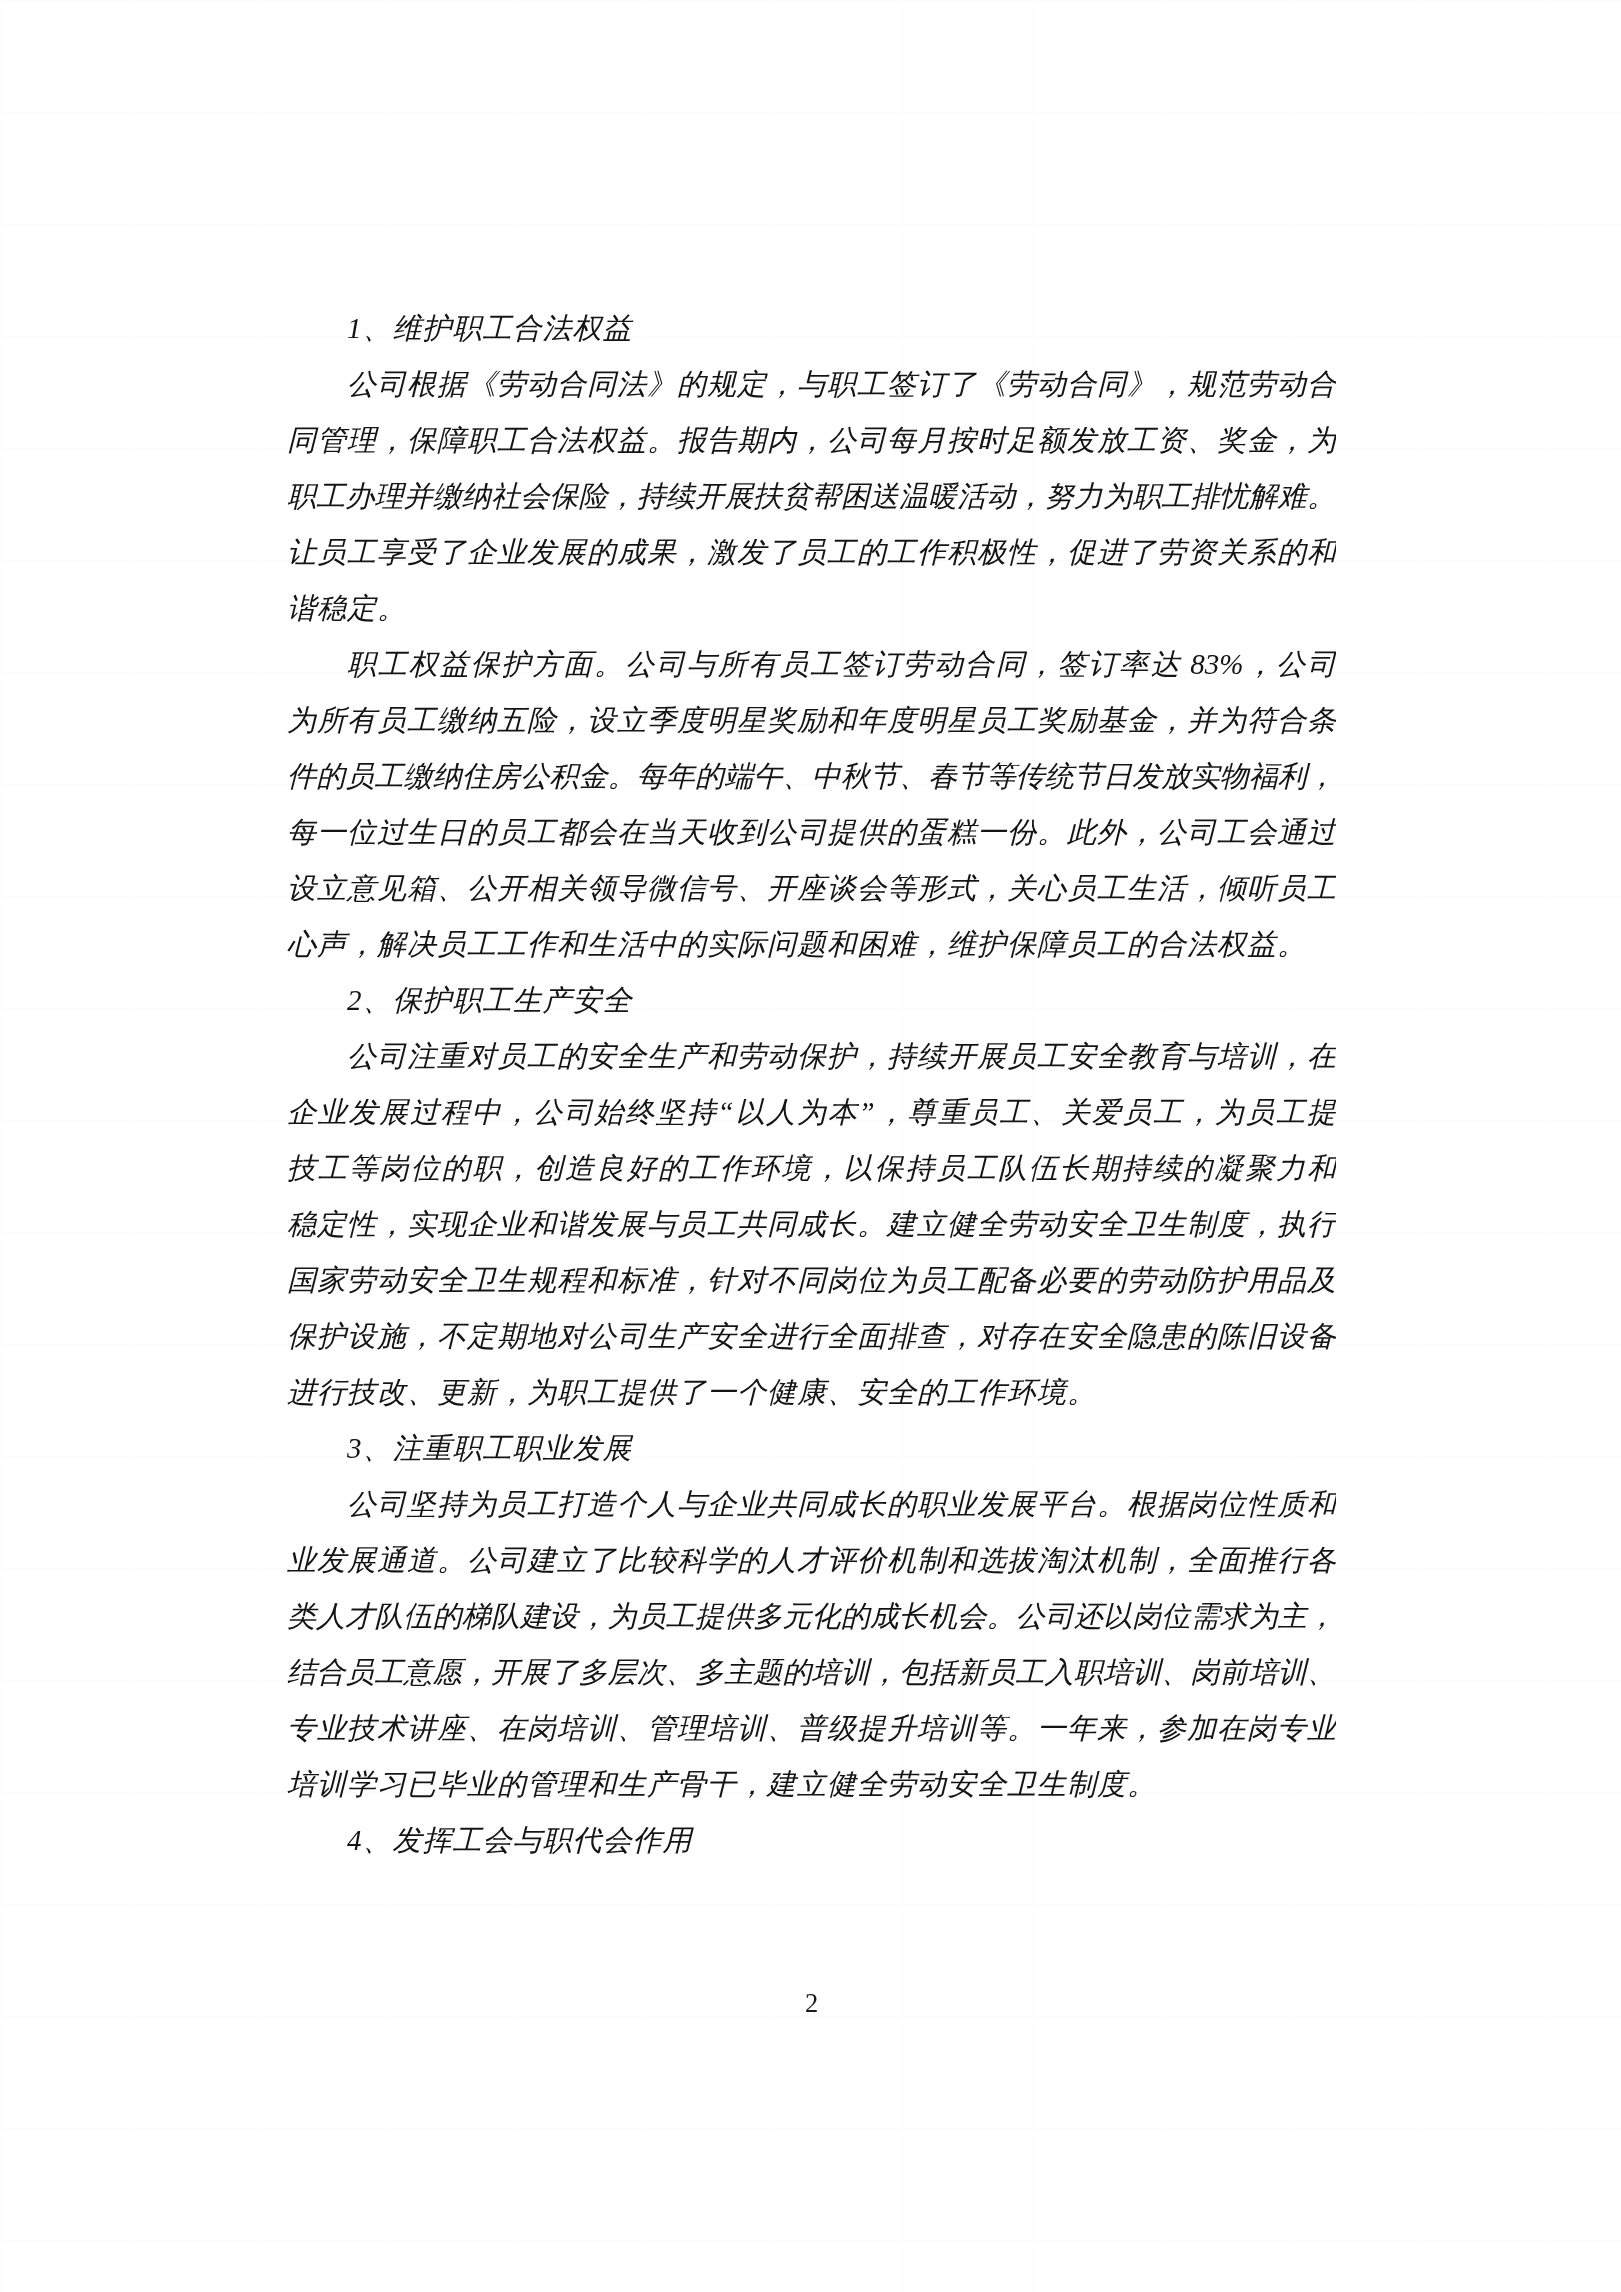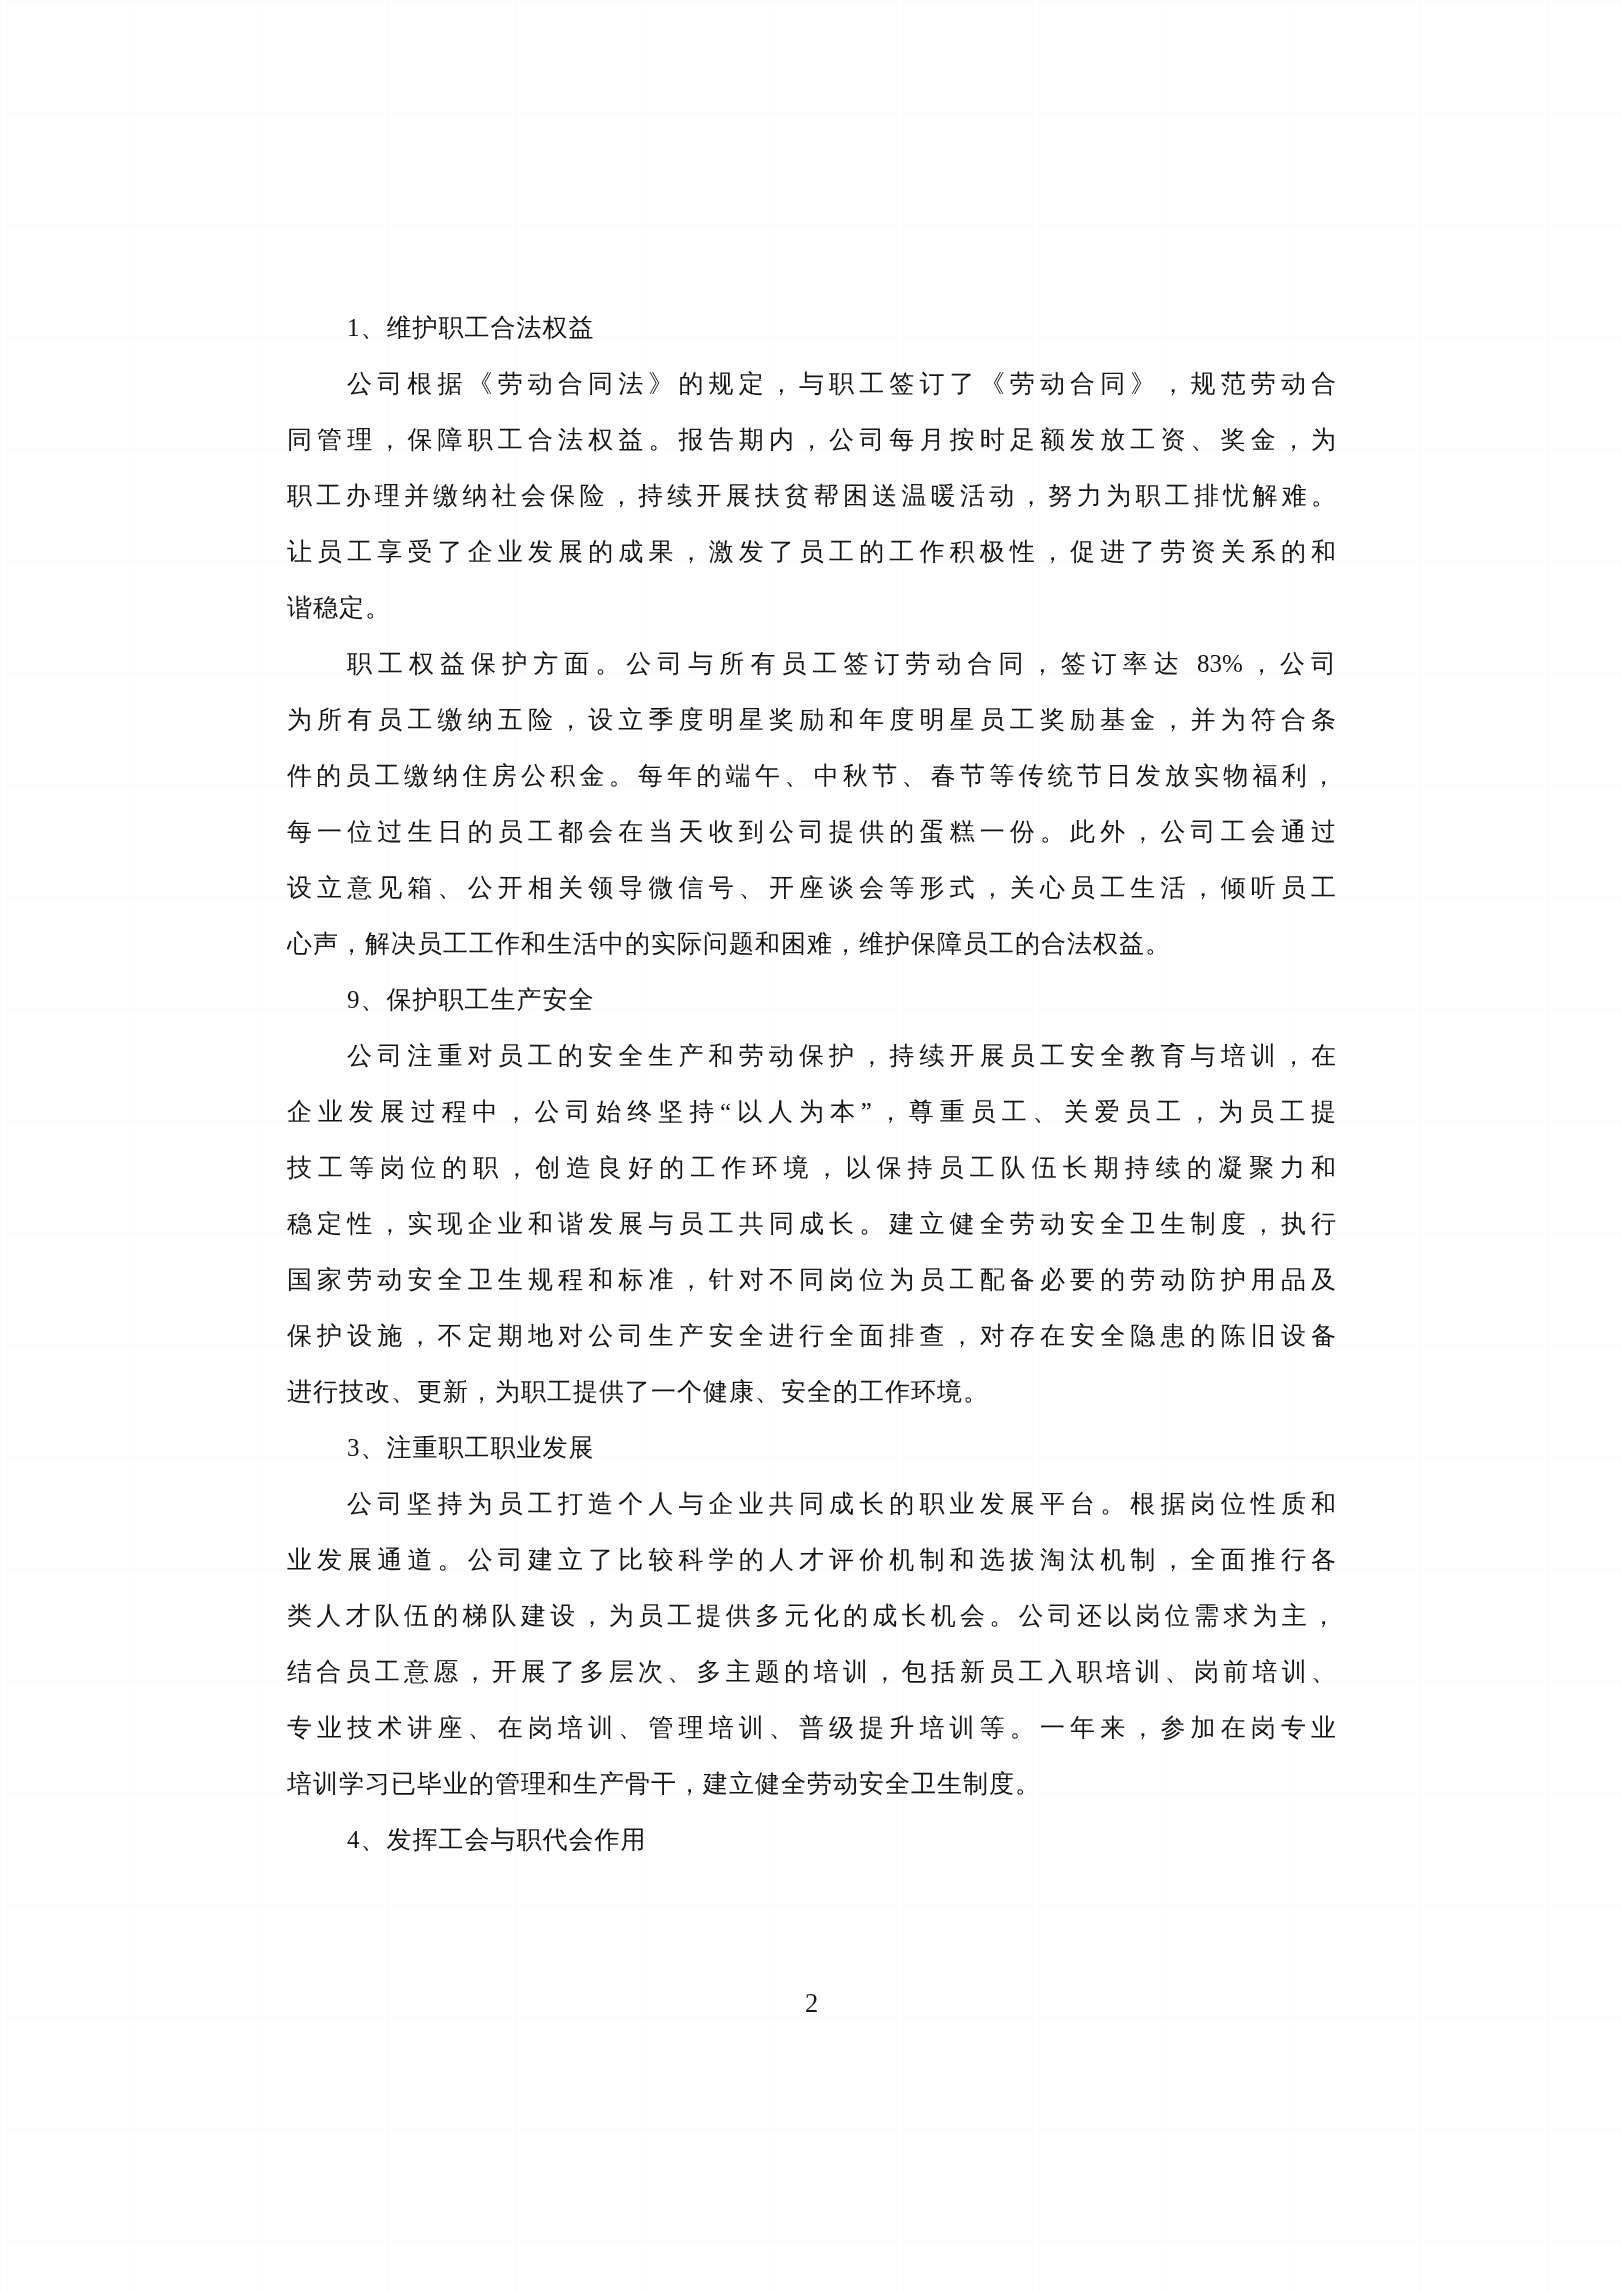--- a/index.html
+++ b/index.html
@@ -29,24 +29,25 @@
   }
   .textblock {
     position: absolute;
     left: 287px;
     top: 300px;
     width: 1049px;
   }
   .ln {
     height: 56px;
     line-height: 56px;
-    font-size: 25px;
+    font-size: 29px;
     letter-spacing: 1px;
     white-space: normal;
     overflow: hidden;
+    font-style: italic;
   }
   
   .full {
     letter-spacing: 0;
     text-align: justify;
     text-align-last: justify;
   }
   
   .ind {
     text-indent: 60px;
@@ -72,21 +73,21 @@
     <div class="ln full">同管理，保障职工合法权益。报告期内，公司每月按时足额发放工资、奖金，为</div>
     <div class="ln full">职工办理并缴纳社会保险，持续开展扶贫帮困送温暖活动，努力为职工排忧解难。</div>
     <div class="ln full">让员工享受了企业发展的成果，激发了员工的工作积极性，促进了劳资关系的和</div>
     <div class="ln">谐稳定。</div>
     <div class="ln ind full">职工权益保护方面。公司与所有员工签订劳动合同，签订率达 83%，公司</div>
     <div class="ln full">为所有员工缴纳五险，设立季度明星奖励和年度明星员工奖励基金，并为符合条</div>
     <div class="ln full">件的员工缴纳住房公积金。每年的端午、中秋节、春节等传统节日发放实物福利，</div>
     <div class="ln full">每一位过生日的员工都会在当天收到公司提供的蛋糕一份。此外，公司工会通过</div>
     <div class="ln full">设立意见箱、公开相关领导微信号、开座谈会等形式，关心员工生活，倾听员工</div>
     <div class="ln">心声，解决员工工作和生活中的实际问题和困难，维护保障员工的合法权益。</div>
-    <div class="ln ind">9、保护职工生产安全</div>
+    <div class="ln ind">2、保护职工生产安全</div>
     <div class="ln ind full">公司注重对员工的安全生产和劳动保护，持续开展员工安全教育与培训，在</div>
     <div class="ln full">企业发展过程中，公司始终坚持“以人为本”，尊重员工、关爱员工，为员工提</div>
     <div class="ln full">技工等岗位的职，创造良好的工作环境，以保持员工队伍长期持续的凝聚力和</div>
     <div class="ln full">稳定性，实现企业和谐发展与员工共同成长。建立健全劳动安全卫生制度，执行</div>
     <div class="ln full">国家劳动安全卫生规程和标准，针对不同岗位为员工配备必要的劳动防护用品及</div>
     <div class="ln full">保护设施，不定期地对公司生产安全进行全面排查，对存在安全隐患的陈旧设备</div>
     <div class="ln">进行技改、更新，为职工提供了一个健康、安全的工作环境。</div>
     <div class="ln ind">3、注重职工职业发展</div>
     <div class="ln ind full">公司坚持为员工打造个人与企业共同成长的职业发展平台。根据岗位性质和</div>
     <div class="ln full">业发展通道。公司建立了比较科学的人才评价机制和选拔淘汰机制，全面推行各</div>

